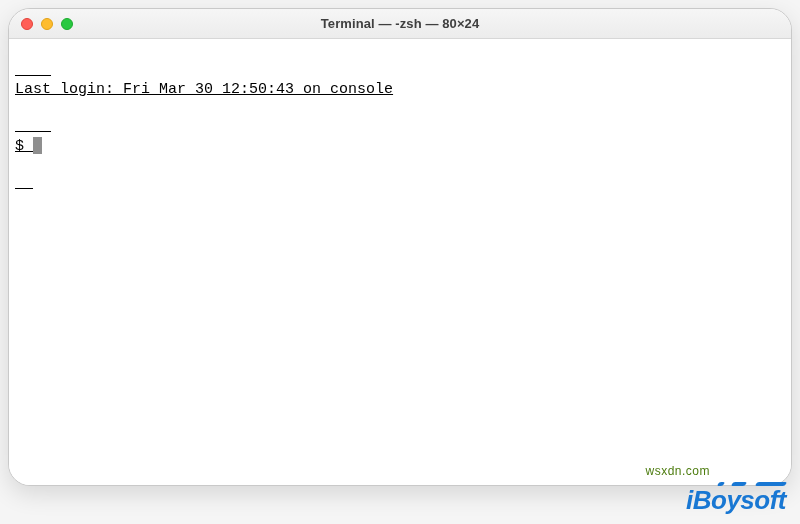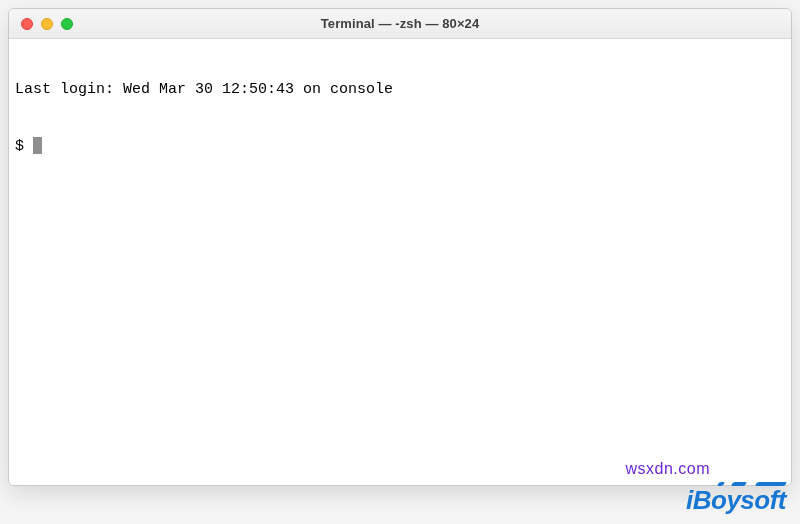--- a/index.html
+++ b/index.html
@@ -12,25 +12,26 @@
       overflow: hidden;
     }
     .terminal-window {
       position: absolute;
       top: 8px;
       left: 8px;
       width: 784px;
       height: 478px;
       background: #ffffff;
       border: 1px solid #c9c9c9;
-      border-radius: 6px;
+      border-radius: 22px;
       box-shadow: 0 8px 24px rgba(0,0,0,0.12);
       overflow: hidden;
       display: flex;
       flex-direction: column;
+      text-decoration: underline;
     }
     .titlebar {
       height: 30px;
       background: linear-gradient(to bottom, #f6f6f6, #ececec);
       border-bottom: 1px solid #d7d7d7;
       display: flex;
       align-items: center;
       position: relative;
       flex-shrink: 0;
     }
@@ -74,22 +75,22 @@
       width: 9px;
       height: 17px;
       background: #8f8f8f;
       vertical-align: text-bottom;
       margin-bottom: 1px;
     }
     .watermark-text {
       position: absolute;
       right: 90px;
       bottom: 46px;
-      font-size: 16px;
-      color: #6d28d9;
+      font-size: 12px;
+      color: #4d7c0f;
       letter-spacing: 0.5px;
       font-family: Arial, sans-serif;
     }
     .brand-logo {
       position: absolute;
       right: 14px;
       bottom: 8px;
       font-family: "Arial Black", Arial, sans-serif;
       font-weight: 900;
       font-style: italic;
@@ -120,21 +121,21 @@
 <div class="terminal-window">
   <div class="titlebar">
     <div class="traffic-lights">
       <div class="traffic-light tl-close"></div>
       <div class="traffic-light tl-min"></div>
       <div class="traffic-light tl-max"></div>
     </div>
     <div class="title">Terminal — -zsh — 80×24</div>
   </div>
   <div class="terminal-body">
-    <div class="line">Last login: Wed Mar 30 12:50:43 on console</div>
+    <div class="line">Last login: Fri Mar 30 12:50:43 on console</div>
     <div class="line"><span>$ </span><span class="cursor"></span></div>
   </div>
 </div>
 
 <div class="watermark-text">wsxdn.com</div>
 <div class="brand-trail">
   <span class="t1"></span>
     <span class="t2"></span>
     <span class="t3"></span>
 </div>

